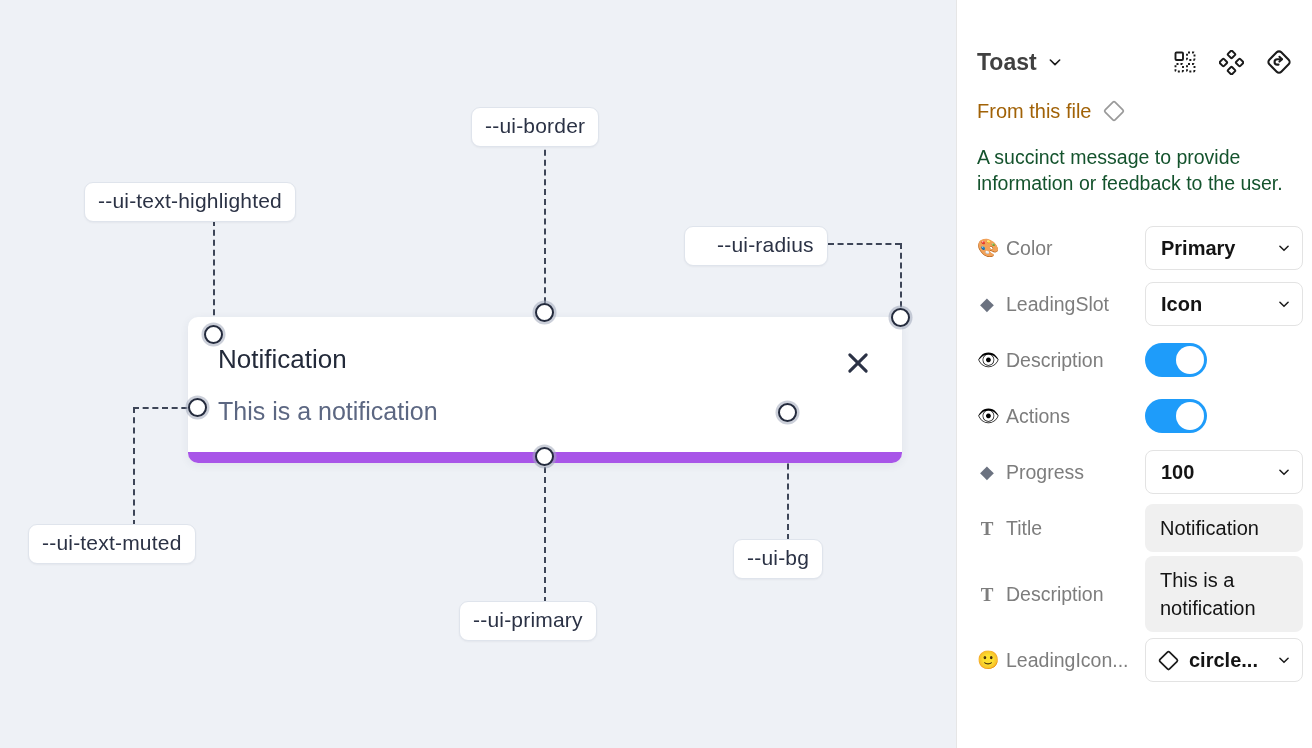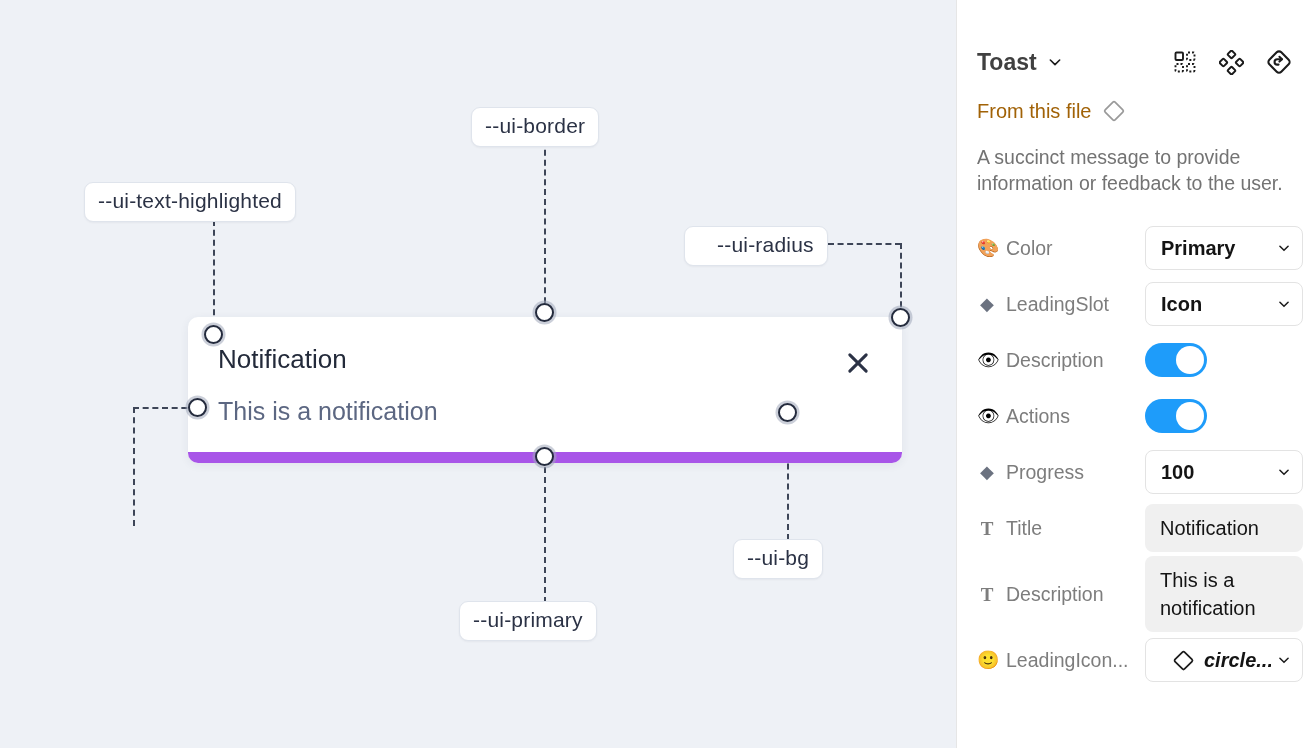--- a/index.html
+++ b/index.html
@@ -102,21 +102,21 @@
   .hdr-icon { cursor: pointer; display: flex; align-items: center; justify-content: center; }
 
   #from-file-row {
     display: flex; align-items: center; gap: 11px;
     margin-top: 9px;
   }
   #from-file-label { font-size: 20px; color: #a16207; }
 
   #panel-desc {
     margin-top: 22px;
-    font-size: 19.5px; line-height: 1.32; color: #737373;
+    font-size: 19.5px; line-height: 1.32; color: #14532d;
   }
 
   
   #props { margin-top: 24px; }
   .prow {
     display: flex; align-items: center;
     min-height: 56px;
   }
   .prow-label {
     display: flex; align-items: center; gap: 9px;
@@ -188,20 +188,21 @@
     <div class="handle" style="left:204px; top:325px;"></div>
     <div class="handle" style="left:535px; top:303px;"></div>
     <div class="handle" style="left:891px; top:308px;"></div>
     <div class="handle" style="left:188px; top:398px;"></div>
     <div class="handle" style="left:778px; top:403px;"></div>
     <div class="handle" style="left:535px; top:447px;"></div>
 
     <div class="pill" style="left:84px; top:182px;">--ui-text-highlighted</div>
     <div class="pill" style="left:471px; top:107px;">--ui-border</div>
     <div class="pill" style="left:684px; top:226px;padding-left:32px;">--ui-radius</div>
+    <div class="pill" style="left:28px; top:524px;">--ui-text-muted</div>
     <div class="pill" style="left:459px; top:601px;">--ui-primary</div>
     <div class="pill" style="left:733px; top:539px;">--ui-bg</div>
   </div>
 
   <div id="panel">
 
     <div id="panel-header">
       <span id="panel-title">Toast</span>
       <span id="panel-title-chevron">
         <svg width="16" height="16" viewBox="0 0 24 24" fill="none" stroke="#1b1b1b" stroke-width="2.4" stroke-linecap="round" stroke-linejoin="round">
@@ -347,21 +348,21 @@
           </div>
         </div>
       </div>
 
       <div class="prow">
         <div class="prow-label">
           <span class="prow-emoji">🙂</span>
           <span class="prow-name">LeadingIcon...</span>
         </div>
         <div class="prow-ctl">
-          <div class="select" style="padding-left:26px;font-style:italic;">
+          <div class="select" style="padding-left:11px;">
             <span class="select-icon">
               <svg width="23" height="23" viewBox="0 0 24 24" fill="none" stroke="#1b1b1b" stroke-width="1.8" stroke-linejoin="round">
                 <rect x="5" y="5" width="14" height="14" rx="1.5" transform="rotate(45 12 12)"></rect>
               </svg>
             </span>
             <span class="select-val">circle...</span>
             <span class="chev">
               <svg width="14" height="14" viewBox="0 0 24 24" fill="none" stroke="#1b1b1b" stroke-width="2.6" stroke-linecap="round" stroke-linejoin="round">
                   <polyline points="5,9 12,16 19,9"></polyline>
                 </svg>

